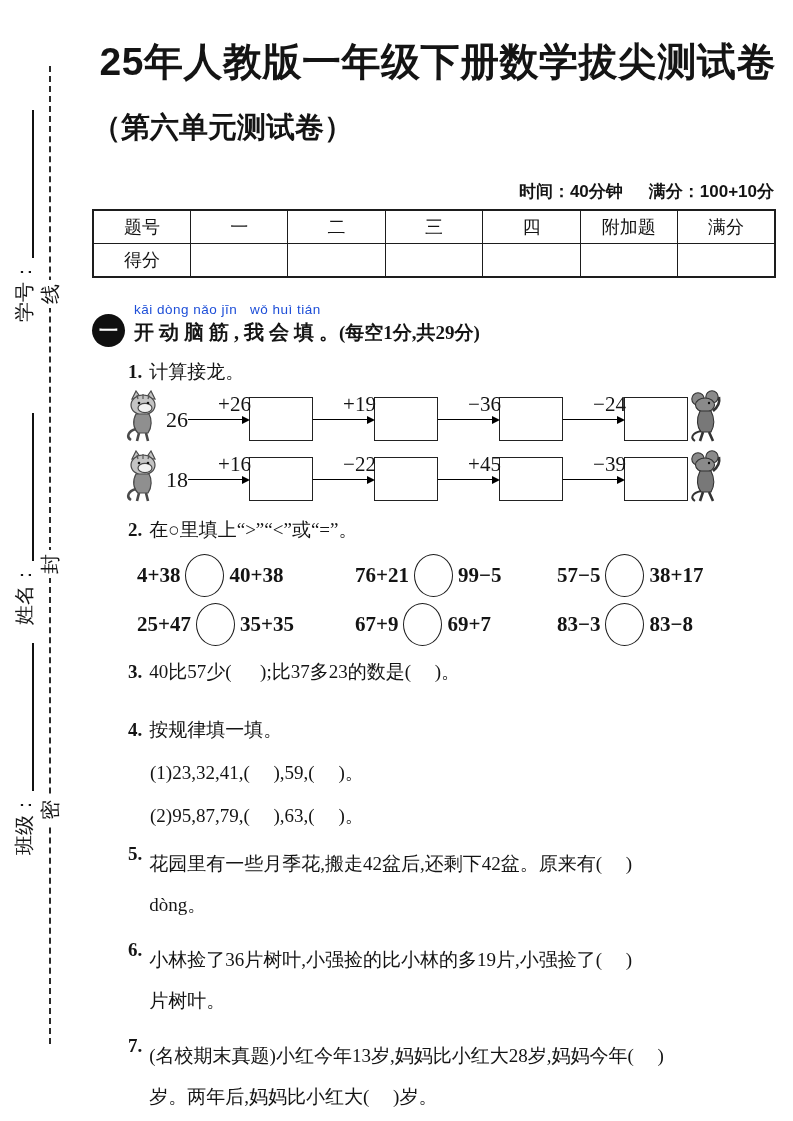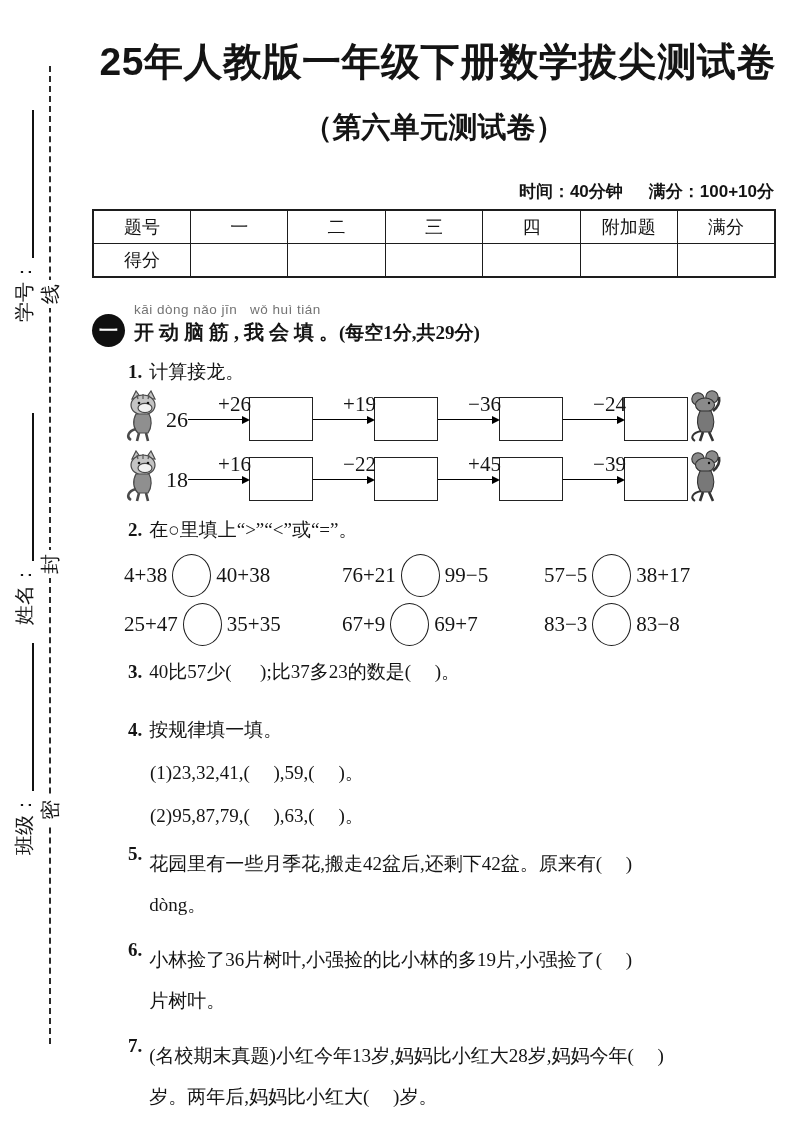--- a/index.html
+++ b/index.html
@@ -21,21 +21,21 @@
     display:flex;align-items:center;justify-content:center;
     transform:rotate(-90deg);font-size:20px;
   }
   
   .content{position:absolute;left:92px;top:38px;width:684px;}
   .page-title{
     margin:0;text-align:right;font-size:39px;line-height:48px;font-weight:900;
     font-family:"Liberation Sans","DejaVu Sans",sans-serif;letter-spacing:0.5px;
   }
   .page-subtitle{
-    text-align:center;font-size:29px;font-weight:800;margin-top:22px;
+    text-align:left;font-size:29px;font-weight:800;margin-top:22px;
     font-family:"Liberation Sans","DejaVu Sans",sans-serif;
   }
   .exam-info{
     text-align:right;font-weight:700;font-size:17px;margin-top:32px;padding-right:2px;
     font-family:"Liberation Sans","DejaVu Sans",sans-serif;
   }
   .exam-info .gap{display:inline-block;width:26px;}
   table.score-table{width:100%;border-collapse:collapse;margin-top:6px;font-size:18px;border-radius:14px;}
   table.score-table td{
     border:1.5px solid #1d1d1d;height:30px;text-align:center;width:14.28%;
@@ -43,40 +43,40 @@
   }
   table.score-table{border:2px solid #1d1d1d;}
   
   .section-header{display:flex;align-items:flex-start;margin-top:24px;}
   .badge{
     width:33px;height:33px;border-radius:50%;background:#101010;flex:none;margin-top:12px;
     display:flex;align-items:center;justify-content:center;
   }
   .badge span{color:#ffffff;font-size:19px;font-weight:900;line-height:1;}
   .sec-text{margin-left:9px;}
-  .pinyin{font-size:13.5px;font-family:"Liberation Sans","DejaVu Sans",sans-serif;color:#737373;letter-spacing:0.5px;}
+  .pinyin{font-size:13.5px;font-family:"Liberation Sans","DejaVu Sans",sans-serif;color:#1d4ed8;letter-spacing:0.5px;}
   .sec-title{font-size:20px;font-weight:800;margin-top:2px;}
   .sec-title .note{font-weight:700;font-size:19px;}
   
   .question{margin-top:12px;font-size:19px;padding-left:36px;}
   .qnum{font-weight:800;margin-right:7px;}
   
   .chain{display:flex;align-items:center;height:56px;margin-top:4px;margin-left:30px;}
   .animal{flex:none;line-height:0;}
   .start-num{font-size:22px;margin:6px 0 0 2px;}
   .arrow{position:relative;width:61px;height:44px;flex:none;}
   .arrow::before{content:"";position:absolute;left:0;right:2px;top:24px;border-top:1.7px solid #000;}
   .arrow::after{
     content:"";position:absolute;right:-1px;top:25px;transform:translateY(-50%);
     border-left:8px solid #000;border-top:4.5px solid transparent;border-bottom:4.5px solid transparent;
   }
   .arrow .op{position:absolute;left:16px;top:-3px;width:100%;text-align:center;font-size:21px;}
   .cbox{width:62px;height:42px;border:1.7px solid #222;background:#fff;flex:none;margin-top:4px;}
   
-  .cmp-grid{display:grid;grid-template-columns:218px 202px auto;margin-left:32px;margin-top:8px;}
+  .cmp-grid{display:grid;grid-template-columns:218px 202px auto;margin-left:45px;margin-top:8px;font-weight:bold;}
   .cmp{display:flex;align-items:center;font-size:21px;height:49px;}
   .cmp-circle{width:37px;height:41px;border:1.6px solid #1d1d1d;border-radius:50%;margin:0 5px;flex:none;}
   
   .sub-item{font-size:19px;padding-left:58px;margin-top:17px;}
   
   .q-block{display:flex;margin-top:14px;font-size:19px;padding-left:36px;}
   .q-block .qnum{flex:none;}
   .q-lines div{line-height:41px;}
 </style>
 </head>

